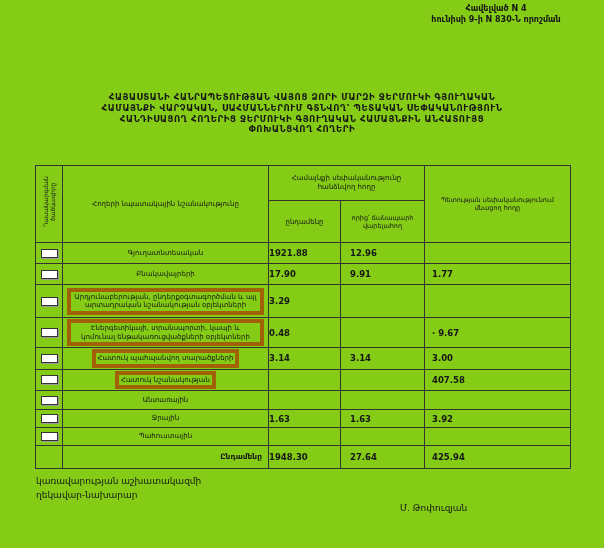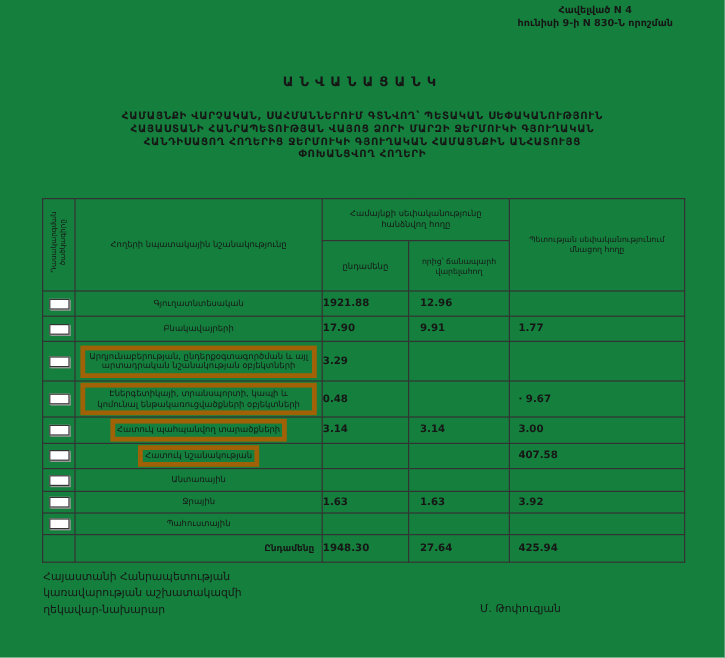--- a/index.html
+++ b/index.html
@@ -3,21 +3,21 @@
 <meta charset="utf-8">
 <style>
   * { margin:0; padding:0; box-sizing:border-box; }
   html,body { width:604px; height:548px; }
   body {
     background:#ffffff;
     font-family:"DejaVu Sans", sans-serif;
     color:#161616;
     -webkit-font-smoothing:antialiased;
   }
-  .page { position:relative; width:604px; height:548px; background:#15803d; overflow:hidden; }
+  .page { position:relative; width:604px; height:548px; background:#84cc16; overflow:hidden; }
 
   
   .annex {
     position:absolute; top:4px; right:8px; width:200px;
     text-align:center; font-size:8px; font-weight:bold; line-height:10.5px;
   }
 
   
   .title {
     position:absolute; top:62px; left:0; width:100%;
@@ -76,25 +76,24 @@
 </head>
 <body>
 
 <div class="page">
 
   <div class="annex">
     <div>Հավելված N 4</div>
     <div>հունիսի 9-ի N 830-Ն որոշման</div>
   </div>
 
-  <div class="title">ԱՆՎԱՆԱՑԱՆԿ</div>
 
   <div class="subtitle">
+    <div>ՀԱՅԱՍՏԱՆԻ ՀԱՆՐԱՊԵՏՈՒԹՅԱՆ ՎԱՅՈՑ ՁՈՐԻ ՄԱՐԶԻ ՋԵՐՄՈՒԿԻ ԳՅՈՒՂԱԿԱՆ</div>
     <div>ՀԱՄԱՅՆՔԻ ՎԱՐՉԱԿԱՆ, ՍԱՀՄԱՆՆԵՐՈՒՄ ԳՏՆՎՈՂ՝ ՊԵՏԱԿԱՆ ՍԵՓԱԿԱՆՈՒԹՅՈՒՆ</div>
-    <div>ՀԱՅԱՍՏԱՆԻ ՀԱՆՐԱՊԵՏՈՒԹՅԱՆ ՎԱՅՈՑ ՁՈՐԻ ՄԱՐԶԻ ՋԵՐՄՈՒԿԻ ԳՅՈՒՂԱԿԱՆ</div>
     <div>ՀԱՆԴԻՍԱՑՈՂ ՀՈՂԵՐԻՑ ՋԵՐՄՈՒԿԻ ԳՅՈՒՂԱԿԱՆ ՀԱՄԱՅՆՔԻՆ ԱՆՀԱՏՈՒՅՑ</div>
     <div>ՓՈԽԱՆՑՎՈՂ ՀՈՂԵՐԻ</div>
   </div>
 
   <table class="doc">
     <colgroup>
       <col style="width:27px">
         <col style="width:206px">
         <col style="width:72px">
         <col style="width:84px">
@@ -199,20 +198,19 @@
       <td class="c1"></td>
       <td class="c2 total-label">Ընդամենը</td>
       <td class="c3 num">1948.30</td>
       <td class="c4 num">27.64</td>
       <td class="c5 num">425.94</td>
     </tr>
   </tbody>
     </table>
 
   <div class="footer">
-    <div>Հայաստանի Հանրապետության</div>
     <div>կառավարության աշխատակազմի</div>
     <div>ղեկավար-նախարար</div>
   </div>
 
   <div class="signature">Մ. Թոփուզյան</div>
 
 </div>
 
 </body></html>

